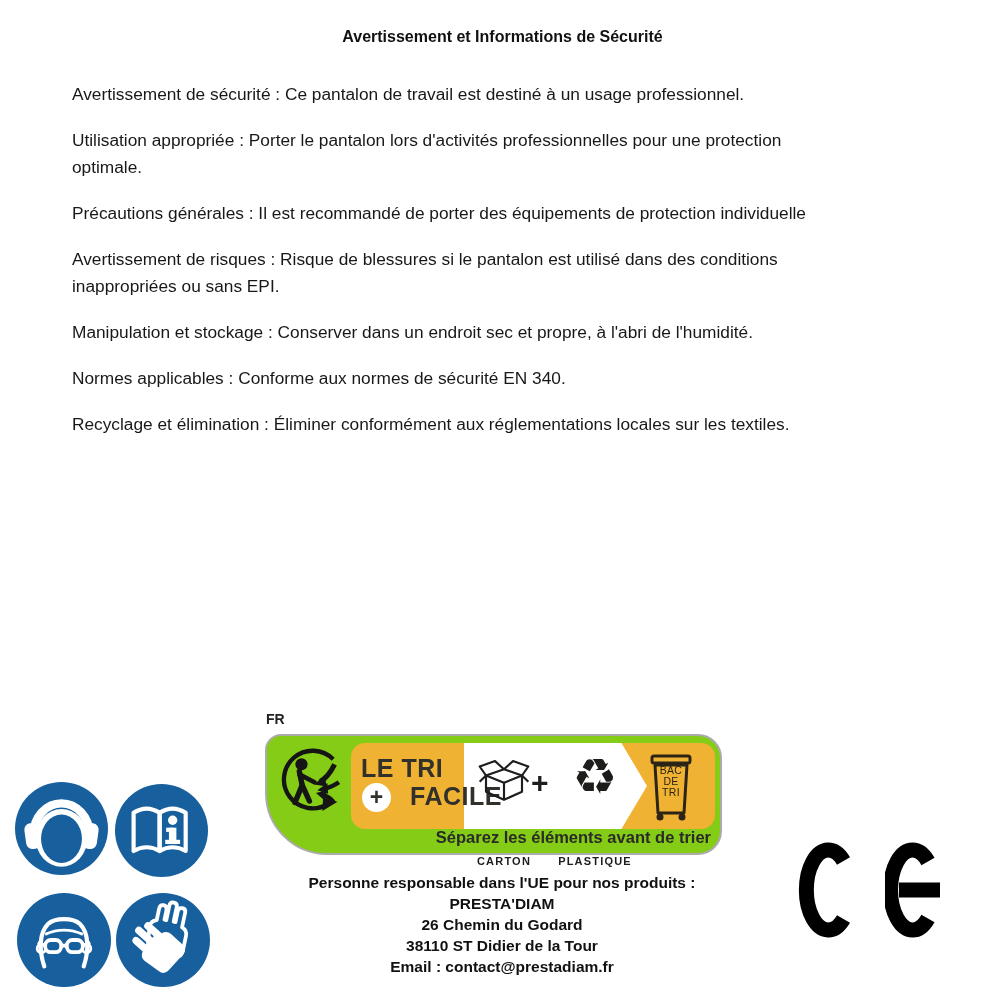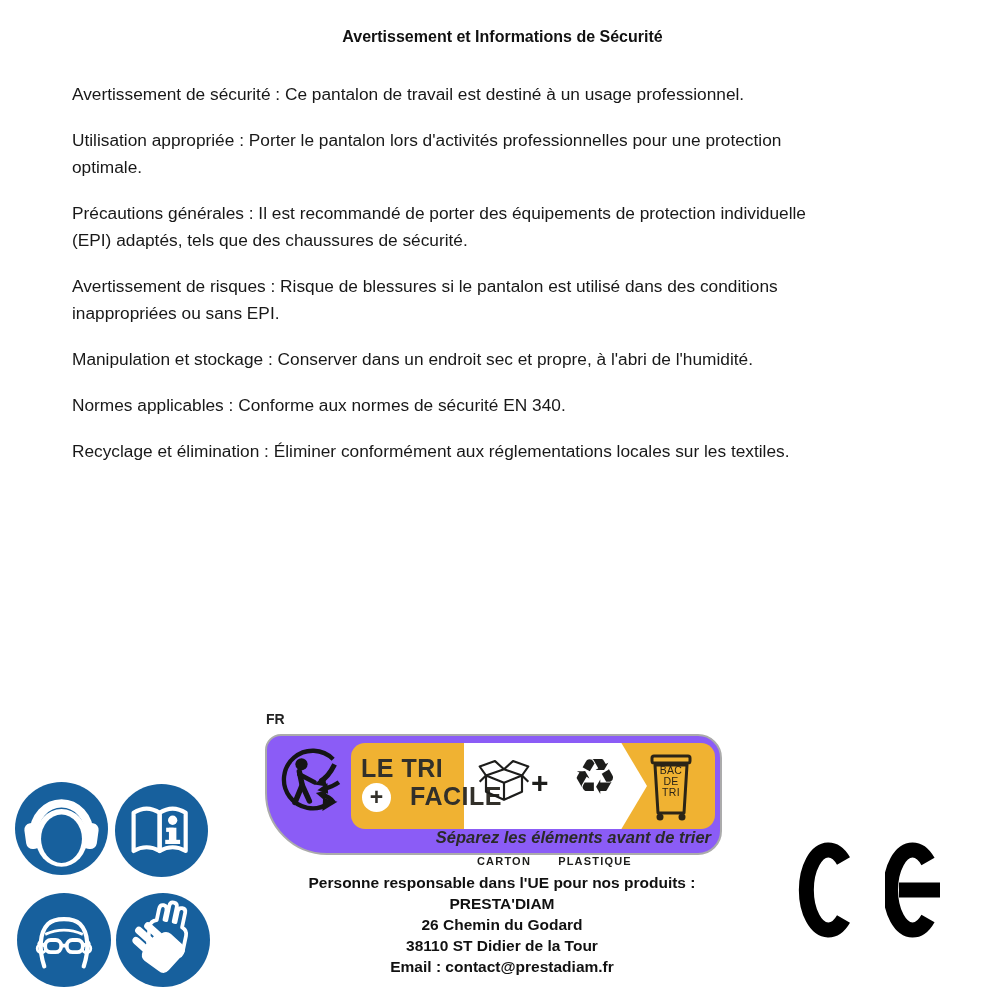--- a/index.html
+++ b/index.html
@@ -13,21 +13,21 @@
     font-size:17.3px;line-height:27px;color:#181818;}
   .content .para{margin:0 0 19px 0;}
   .content .ln{white-space:nowrap;}
 
   
   .picto{position:absolute;}
 
   
   .fr-tag{position:absolute;left:266px;top:711px;font-size:14px;font-weight:bold;color:#222;}
   .tri-label{position:absolute;left:265px;top:734px;width:457px;height:121px;
-    background:#8b5cf6;border:2px solid #ababab;box-sizing:border-box;
+    background:#84cc16;border:2px solid #ababab;box-sizing:border-box;
     border-radius:16px 24px 24px 62px;}
   .triman{position:absolute;left:10px;top:7px;}
   .band{position:absolute;left:84px;top:7px;width:364px;height:86px;
     background:#F0B232;border-radius:14px;}
   .chevron{position:absolute;left:197px;top:7px;width:183px;height:86px;background:#fff;
     -webkit-clip-path:polygon(0 0,86% 0,100% 50%,86% 100%,0 100%);
     clip-path:polygon(0 0,86% 0,100% 50%,86% 100%,0 100%);}
   .letri{position:absolute;left:94px;top:18px;font-size:25px;font-weight:bold;
     letter-spacing:.5px;color:#32302a;}
   .plus-badge{position:absolute;left:95px;top:47px;width:29px;height:29px;background:#fff;
@@ -38,21 +38,21 @@
   .mat-label{position:absolute;top:74px;width:82px;text-align:center;
     font-size:11px;font-weight:bold;letter-spacing:1.2px;color:#1d1d1b;margin-top:45px;}
   .mat-carton{left:196px;}
   .mat-plastique{left:287px;}
   .mat-plus{position:absolute;left:264px;top:30px;font-size:30px;font-weight:bold;color:#1d1d1b;}
   .recycle-glyph{position:absolute;left:299px;top:12px;width:58px;text-align:center;
     font-family:"DejaVu Sans",sans-serif;font-size:50px;line-height:58px;color:#1d1d1b;}
   .bin-icon{position:absolute;left:379px;top:14px;}
   .bin-text{position:absolute;left:379px;top:29px;width:50px;text-align:center;
     font-size:10.5px;line-height:11px;font-weight:normal;color:#2b2417;letter-spacing:.3px;}
-  .tagline{position:absolute;right:9px;top:92px;font-size:16.5px;font-style:italic;
+  .tagline{position:absolute;right:9px;top:92px;font-size:16.5px;
     font-weight:bold;color:#2a2a28;}
 
   
   .resp{position:absolute;left:272px;top:872px;width:460px;text-align:center;
     font-size:15.5px;line-height:21px;font-weight:bold;color:#111;}
 
   
   .ce{position:absolute;}
 </style>
 </head>
@@ -63,21 +63,20 @@
 <div class="content">
   <div class="para">
     <div class="ln">Avertissement de sécurité : Ce pantalon de travail est destiné à un usage professionnel.</div>
   </div>
   <div class="para">
     <div class="ln">Utilisation appropriée : Porter le pantalon lors d'activités professionnelles pour une protection</div>
     <div class="ln">optimale.</div>
   </div>
   <div class="para">
     <div class="ln">Précautions générales : Il est recommandé de porter des équipements de protection individuelle</div>
-    <div class="ln">(EPI) adaptés, tels que des chaussures de sécurité.</div>
   </div>
   <div class="para">
     <div class="ln">Avertissement de risques : Risque de blessures si le pantalon est utilisé dans des conditions</div>
     <div class="ln">inappropriées ou sans EPI.</div>
   </div>
   <div class="para">
     <div class="ln">Manipulation et stockage : Conserver dans un endroit sec et propre, à l'abri de l'humidité.</div>
   </div>
   <div class="para">
     <div class="ln">Normes applicables : Conforme aux normes de sécurité EN 340.</div>

